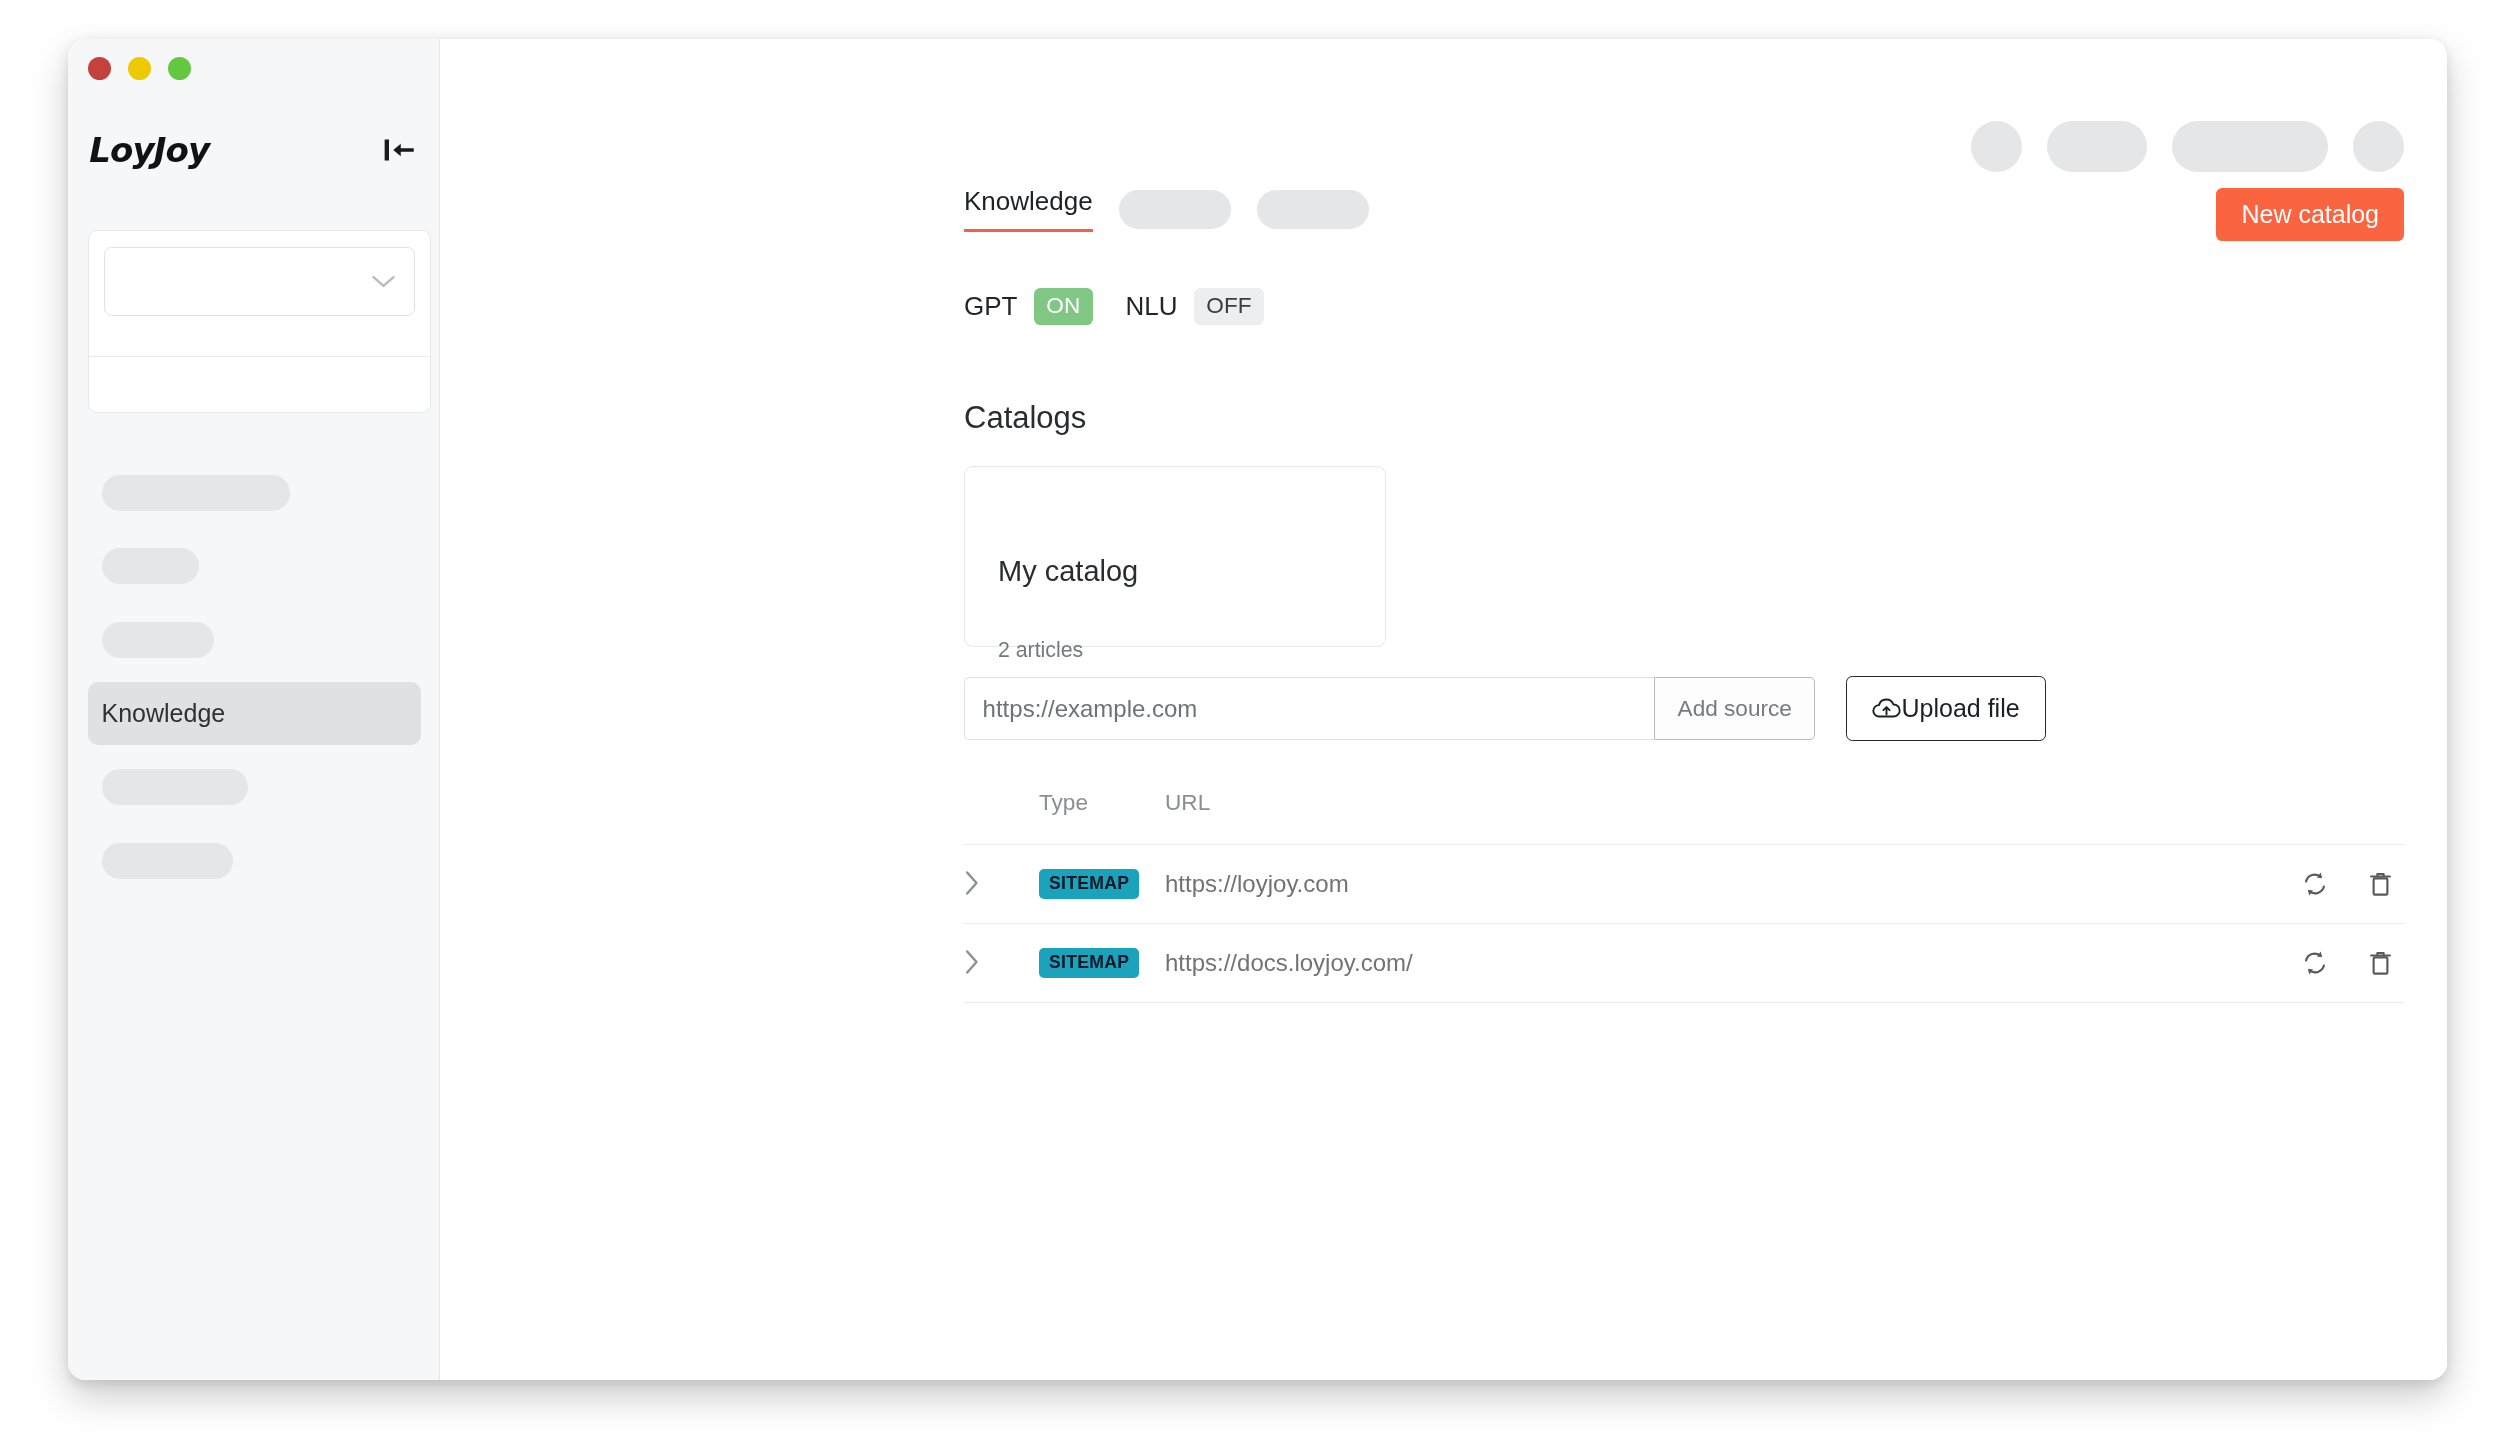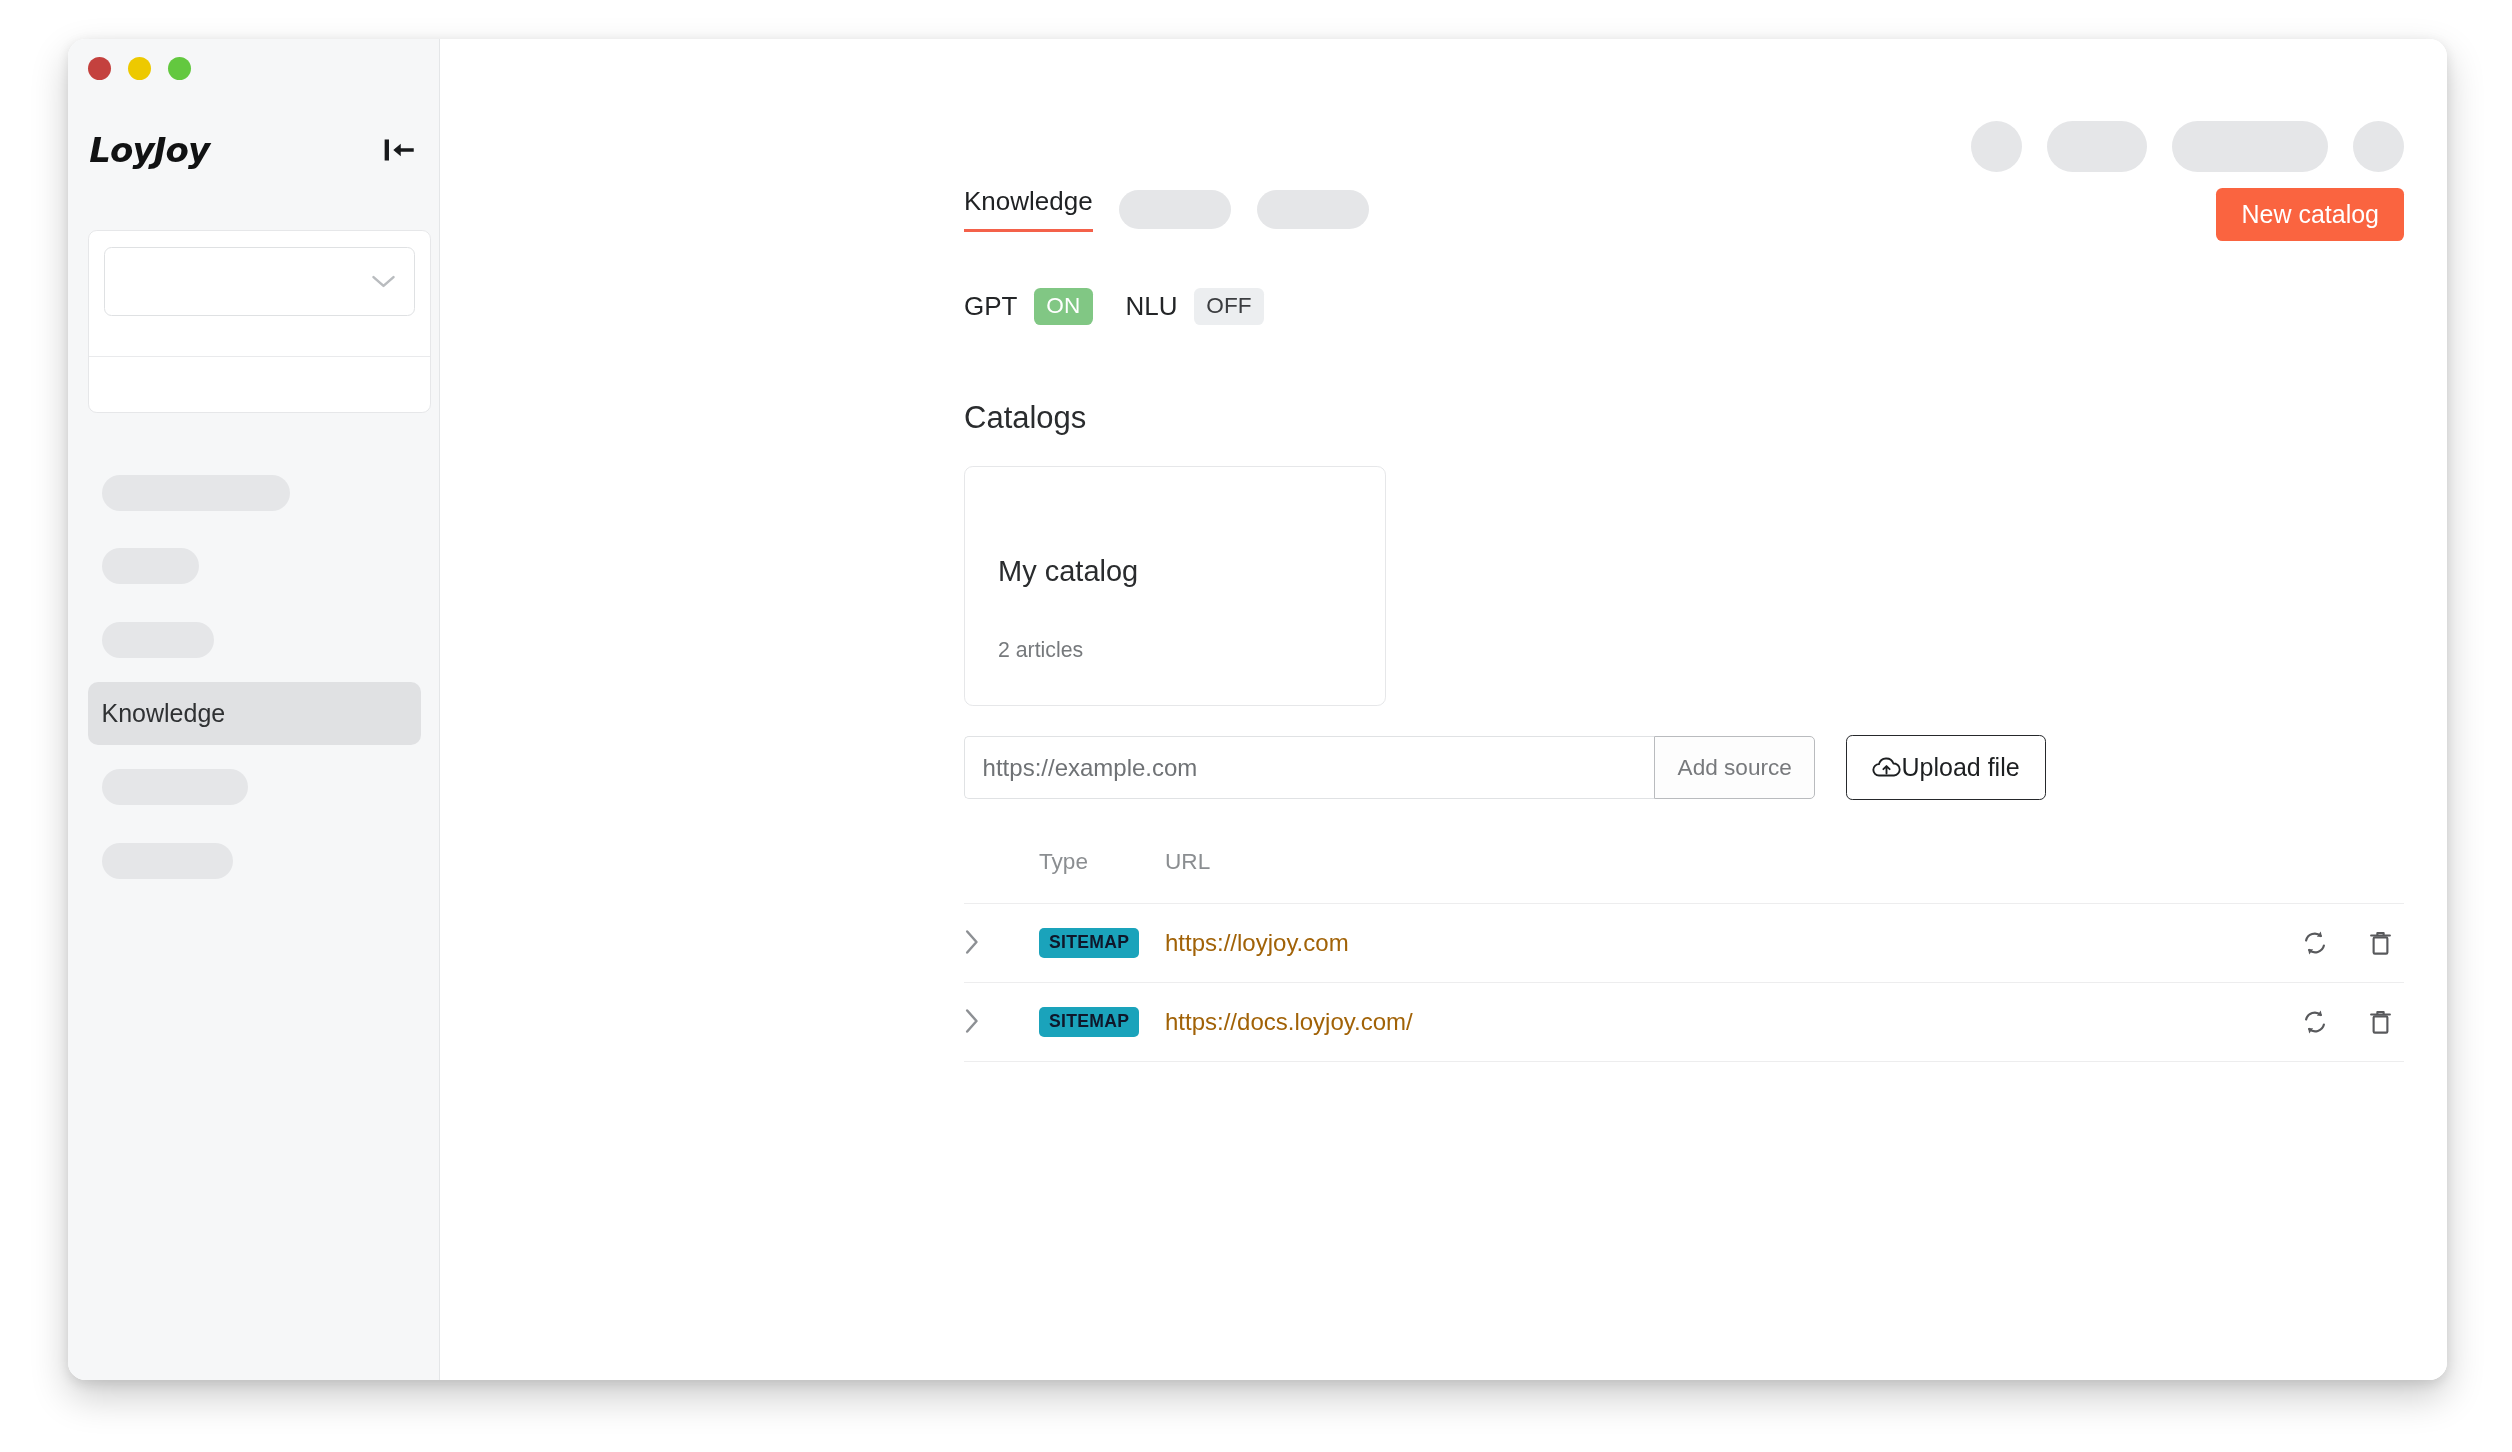--- a/index.html
+++ b/index.html
@@ -202,21 +202,21 @@
     font-size: 31px;
     color: #2a2c2e;
     margin-top: 68px;
     margin-bottom: 0;
     font-weight: 400;
   }
 
   .catalog-grid { margin-top: 30px; display: flex; gap: 28px; }
   .catalog-card {
     width: 422px;
-    height: 240px;
+    height: 181px;
     border: 1.3px solid #e6e7e9;
     border-radius: 8.8px;
     box-sizing: border-box;
     position: relative;
     background: #fff;
     cursor: pointer;
   }
   .catalog-name {
     position: absolute;
     left: 33px; top: 88px;
@@ -302,21 +302,21 @@
     display: inline-block;
     background: #1AA3BB;
     color: #0f172a;
     font-size: 17.6px;
     font-weight: 700;
     letter-spacing: 0.3px;
     padding: 6.3px 10px;
     border-radius: 5px;
     line-height: 1;
   }
-  .url-cell { font-size: 24px; color: #a16207; }
+  .url-cell { font-size: 24px; color: #737373; }
   .row-actions {
     display: flex;
     justify-content: flex-end;
     align-items: center;
     gap: 39px;
     padding-right: 11.3px;
   }
   .icon-btn { cursor: pointer; display: inline-flex; }
 </style>
 </head>

